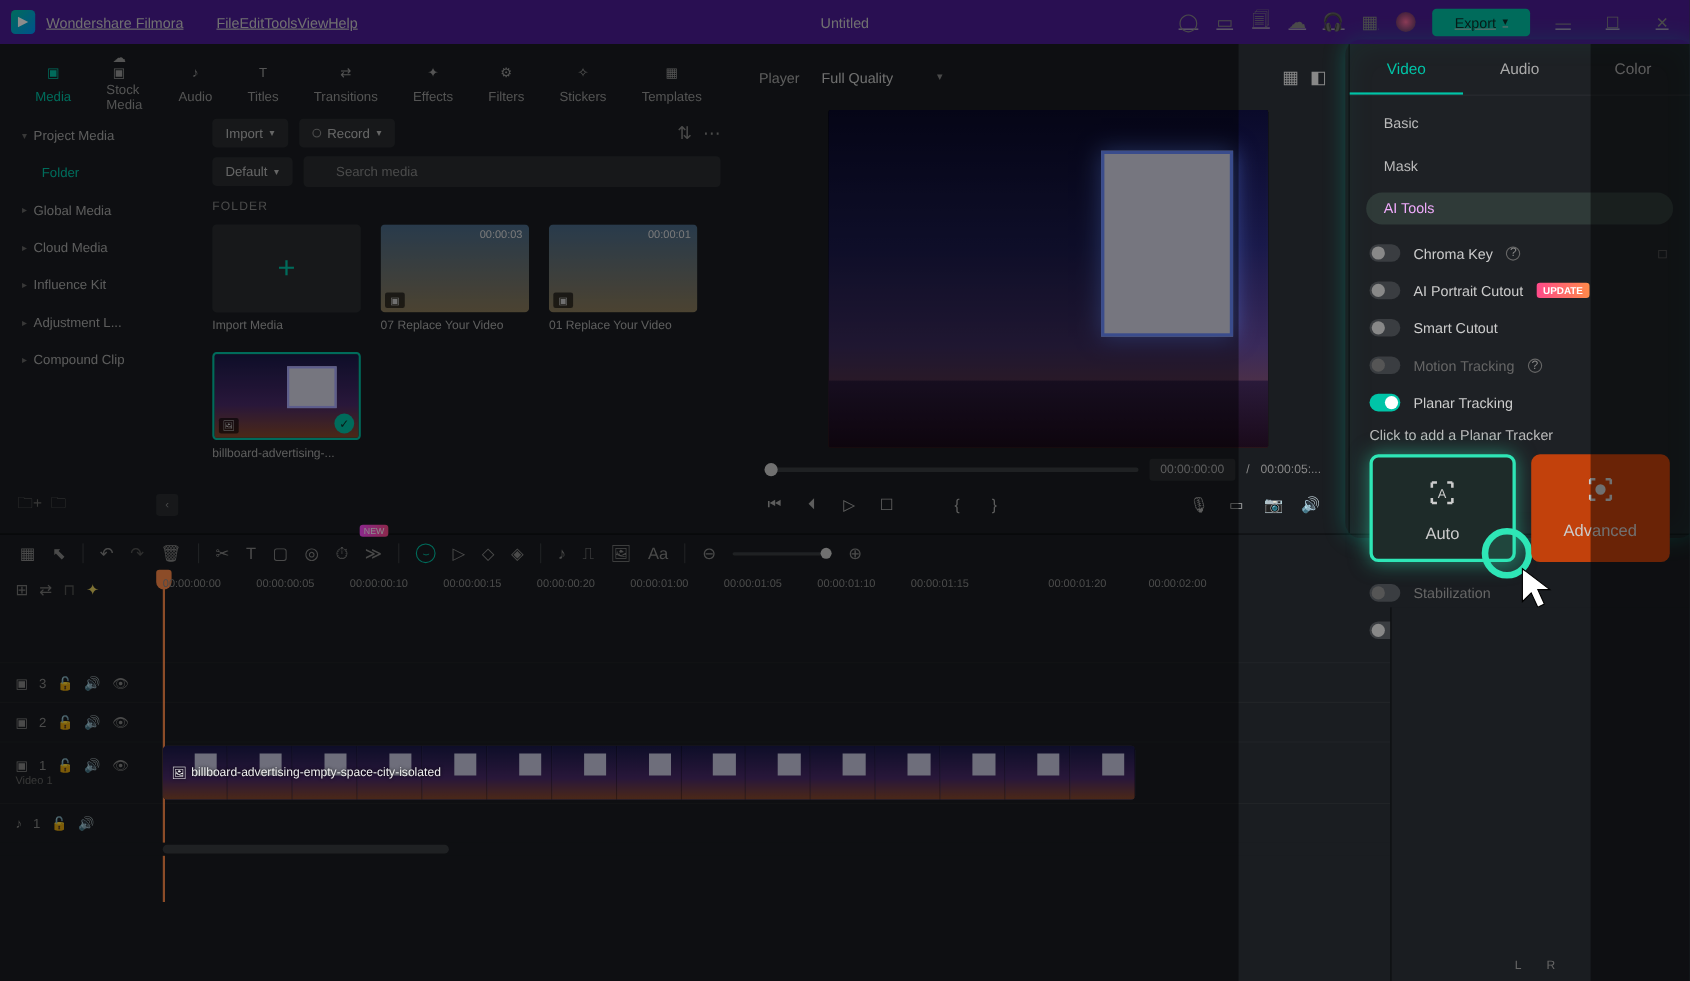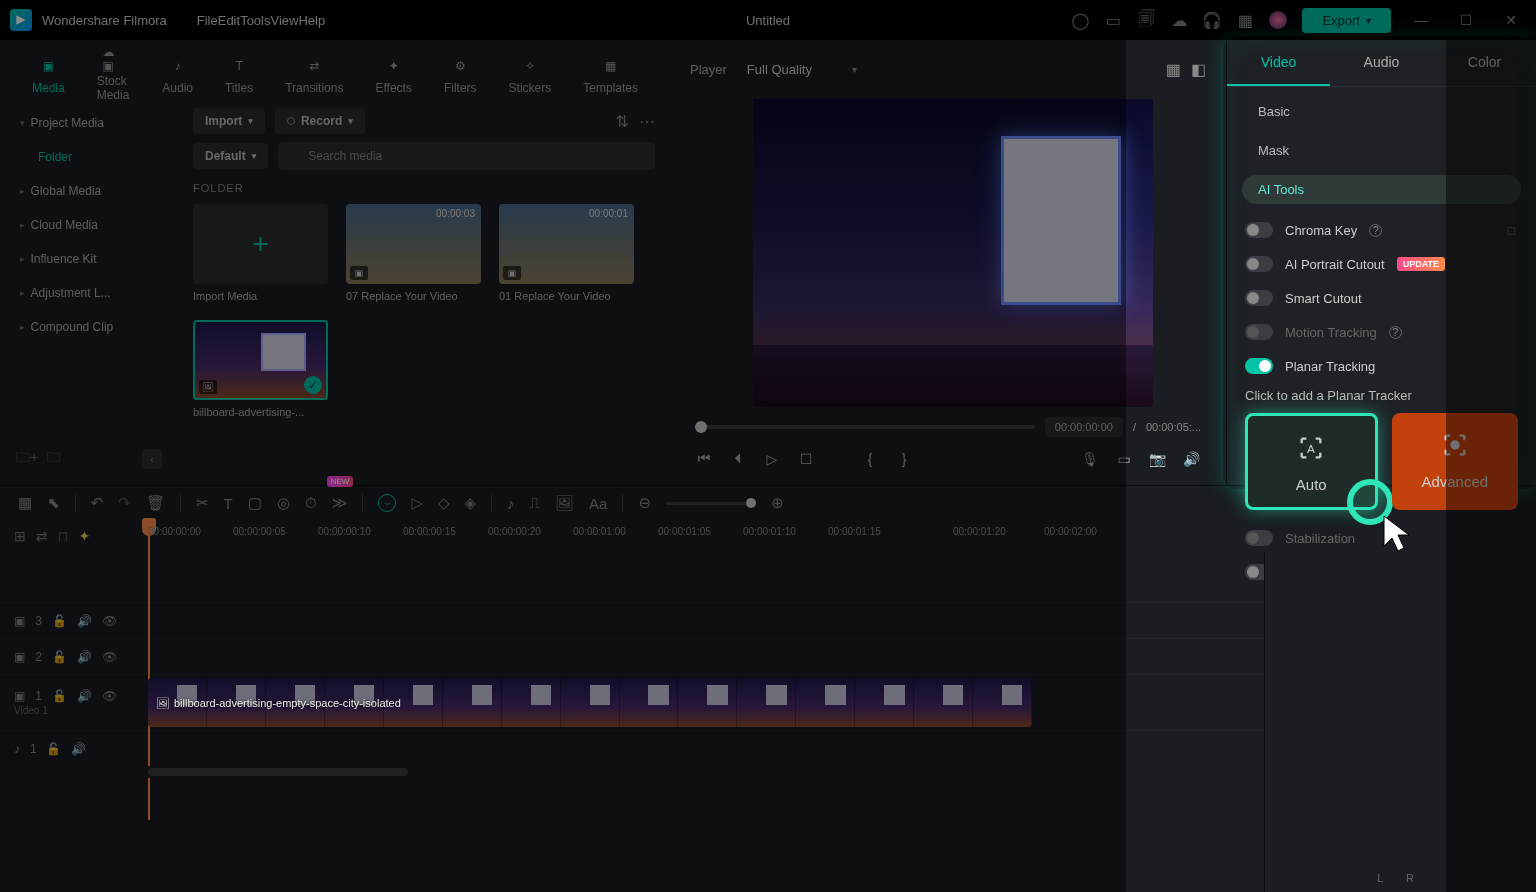--- a/index.html
+++ b/index.html
@@ -1,17 +1,17 @@
 <!DOCTYPE html>
 <html><head>
 <meta charset="utf-8">
 <style>
 * { margin: 0; padding: 0; box-sizing: border-box; font-family: -apple-system, BlinkMacSystemFont, "Segoe UI", sans-serif; user-select: none; }
 body { background: #1a1d21; color: #ccc; width: 1536px; height: 892px; overflow: hidden; position: relative; }
-.titlebar { height: 40px; display: flex; align-items: center; padding: 16px 10px; background: #000000; }
+.titlebar { height: 40px; display: flex; align-items: center; padding: 16px 10px; background: #4c1d95; text-decoration: underline; }
 .logo { width: 22px; height: 22px; background: linear-gradient(135deg, #00c4a7, #0096ff); border-radius: 4px; margin-right: 10px; display: flex; align-items: center; justify-content: center; }
 .logo svg { width: 14px; height: 14px; }
 .app-title { font-size: 13px; color: #ccc; margin-right: 30px; }
 .menubar { display: flex; }
 .menubar span { font-size: 13px; color: #ccc; cursor: pointer; }
 .doc-title { position: absolute; left: 50%; transform: translateX(-50%); font-size: 13px; color: #ccc; }
 .title-right { margin-left: auto; display: flex; align-items: center; gap: 15px; }
 .title-icon { width: 18px; height: 18px; color: #888; display: flex; align-items: center; justify-content: center; }
 .avatar { width: 18px; height: 18px; border-radius: 50%; background: radial-gradient(circle, #ff6b9d, #4a2c5e); }
 .export-btn { background: #00c4a7; color: #0f2e29; padding: 5px 20px; border-radius: 4px; font-size: 13px; display: flex; align-items: center; gap: 6px; cursor: pointer; }
@@ -28,21 +28,21 @@
 .sidebar { width: 178px; padding: 6px 8px; display: flex; flex-direction: column; }
 .side-item { padding: 10px 12px; font-size: 12px; color: #aaa; cursor: pointer; display: flex; align-items: center; gap: 6px; border-radius: 4px; }
 .side-item.active { color: #00c4a7; }
 .chev { font-size: 9px; color: #666; }
 .side-bottom { margin-top: auto; display: flex; gap: 8px; padding: 8px; align-items: center; }
 .side-bottom-icon { color: #666; font-size: 14px; }
 .collapse-btn { margin-left: auto; background: #2a2d31; width: 20px; height: 20px; border-radius: 3px; display: flex; align-items: center; justify-content: center; color: #888; font-size: 10px; }
 
 .media-content { flex: 1; padding: 8px 15px; }
 .media-toolbar { display: flex; gap: 10px; align-items: center; margin-bottom: 8px; }
-.dropdown-btn { background: #2a2d31; padding: 6px 12px; border-radius: 4px; font-size: 12px; color: #bbb; display: flex; align-items: center; gap: 6px; cursor: pointer; font-weight: bold; }
+.dropdown-btn { background: #2a2d31; padding: 6px 12px; border-radius: 4px; font-size: 12px; color: #bbb; display: flex; align-items: center; gap: 6px; cursor: pointer; }
 .rec-dot { width: 8px; height: 8px; border-radius: 50%; border: 1px solid #888; }
 .toolbar-right { margin-left: auto; display: flex; gap: 10px; color: #888; }
 .search-row { display: flex; gap: 10px; align-items: center; margin-bottom: 12px; }
 .search-input { flex: 1; background: #2a2d31; padding: 7px 10px 7px 30px; border-radius: 4px; font-size: 12px; color: #888; position: relative; }
 .search-wrap { position: relative; flex: 1; max-width: 380px; }
 .search-icon { position: absolute; left: 8px; top: 7px; color: #888; }
 .folder-label { font-size: 11px; color: #888; letter-spacing: 1px; margin-bottom: 10px; }
 .media-grid { display: flex; gap: 18px; flex-wrap: wrap; }
 .media-item { width: 135px; }
 .thumb { width: 135px; height: 80px; border-radius: 4px; background: #2a2d31; position: relative; display: flex; align-items: center; justify-content: center; overflow: hidden; }
@@ -75,21 +75,21 @@
 .pc-icon { cursor: pointer; font-size: 14px; width: 18px; text-align: center; }
 .pc-group { display: flex; gap: 16px; margin-left: auto; }
 
 .right-panel { width: 310px; background: #1e2125; display: flex; flex-direction: column; border-left: 1px solid #0a0c0e; position: relative; }
 .right-glow { position: absolute; left: -4px; top: -4px; right: -4px; bottom: -4px; border-radius: 14px; box-shadow: 0 0 20px rgba(0,200,170,0.3), inset 0 0 30px rgba(0,200,170,0.08); pointer-events: none; }
 .rp-tabs { display: flex; border-bottom: 1px solid #2a2d31; }
 .rp-tab { flex: 1; text-align: center; padding: 14px 0; font-size: 14px; color: #aaa; cursor: pointer; }
 .rp-tab.active { color: #00c4a7; border-bottom: 2px solid #00c4a7; }
 .rp-subtabs { display: flex; padding: 10px 15px; gap: 10px; flex-direction: column; }
 .rp-subtab { padding: 7px 16px; font-size: 13px; color: #bbb; border-radius: 16px; cursor: pointer; }
-.rp-subtab.active { background: #2f3a38; color: #5eead4; }
+.rp-subtab.active { background: #2f3a38; color: #f0abfc; }
 .rp-list { padding: 8px 18px; display: flex; flex-direction: column; gap: 18px; }
 .rp-row { display: flex; align-items: center; gap: 12px; font-size: 13px; color: #ccc; }
 .toggle { width: 28px; height: 16px; background: #3a3d41; border-radius: 8px; position: relative; flex-shrink: 0; cursor: pointer; }
 .toggle::after { content: ''; position: absolute; width: 12px; height: 12px; background: #888; border-radius: 50%; top: 2px; left: 2px; }
 .toggle.on { background: #00c4a7; }
 .toggle.on::after { background: #fff; left: 14px; }
 .toggle.disabled::after { background: #555; }
 .rp-row.disabled { color: #666; }
 .badge-update { background: linear-gradient(90deg, #ff4a8a, #ff8a4a); color: #fff; font-size: 9px; padding: 2px 6px; border-radius: 3px; font-weight: bold; }
 .info-icon { color: #888; font-size: 11px; border: 1px solid #666; border-radius: 50%; width: 13px; height: 13px; display: inline-flex; align-items: center; justify-content: center; }

